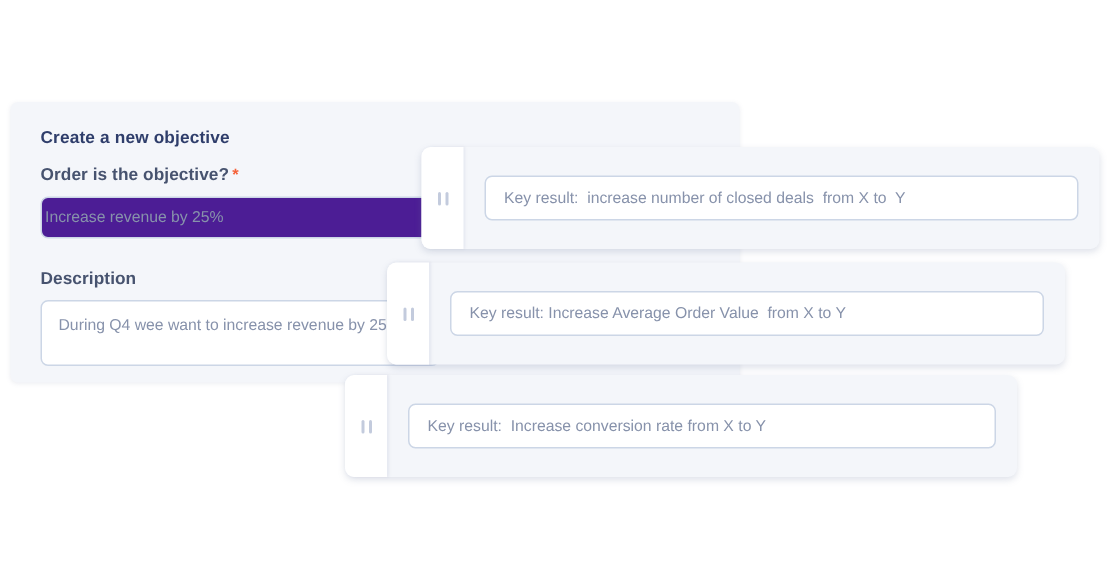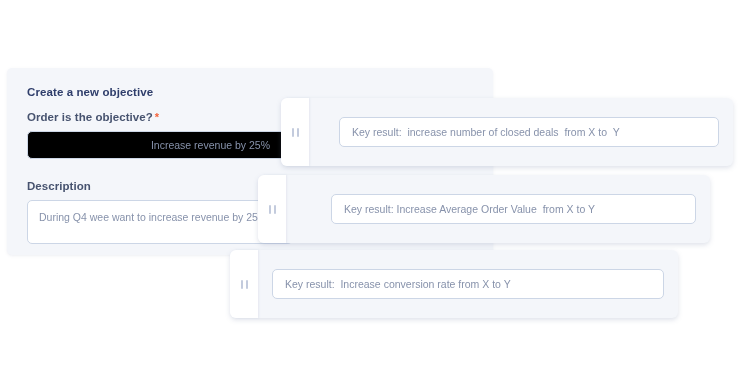--- a/index.html
+++ b/index.html
@@ -61,29 +61,28 @@
     font-size: 11px;
     font-weight: bold;
     margin-left: 2px;
   }
 
   .text-input {
     display: block;
     box-sizing: border-box;
     width: 266px;
     height: 28px;
-    background: #000000;
+    background: #4c1d95;
     border: 1px solid #ccd6e6;
     border-radius: 5px;
-    padding: 0 22px;
+    padding: 0 2px;
     font-family: "Liberation Sans", sans-serif;
     font-size: 10.5px;
     color: #8792ab;
     outline: none;
-    text-align: right;
   }
   .text-input::placeholder { color: #8792ab; opacity: 1; }
 
   .text-area {
     display: block;
     box-sizing: border-box;
     width: 266px;
     height: 44px;
     background: #ffffff;
     border: 1px solid #ccd6e6;
@@ -104,22 +103,22 @@
   .kr-card {
     position: absolute;
     background: #f4f6fa;
     border-radius: 6px;
     box-shadow: 0 2px 5px rgba(110,125,160,0.22);
     box-sizing: border-box;
     display: flex;
     align-items: center;
   }
 
-  .kr-card-1 { left: 281px; top: 98px;  width: 452px; height: 68px; gap: 16px; }
-  .kr-card-2 { left: 258px; top: 175px; width: 452px; height: 68px; gap: 31px; }
+  .kr-card-1 { left: 281px; top: 98px;  width: 452px; height: 68px; }
+  .kr-card-2 { left: 258px; top: 175px; width: 452px; height: 68px; }
   .kr-card-3 { left: 230px; top: 250px; width: 448px; height: 68px; }
 
   .drag-handle {
     width: 28px;
     height: 100%;
     background: #ffffff;
     border-radius: 6px 0 0 6px;
     display: flex;
     align-items: center;
     justify-content: center;

